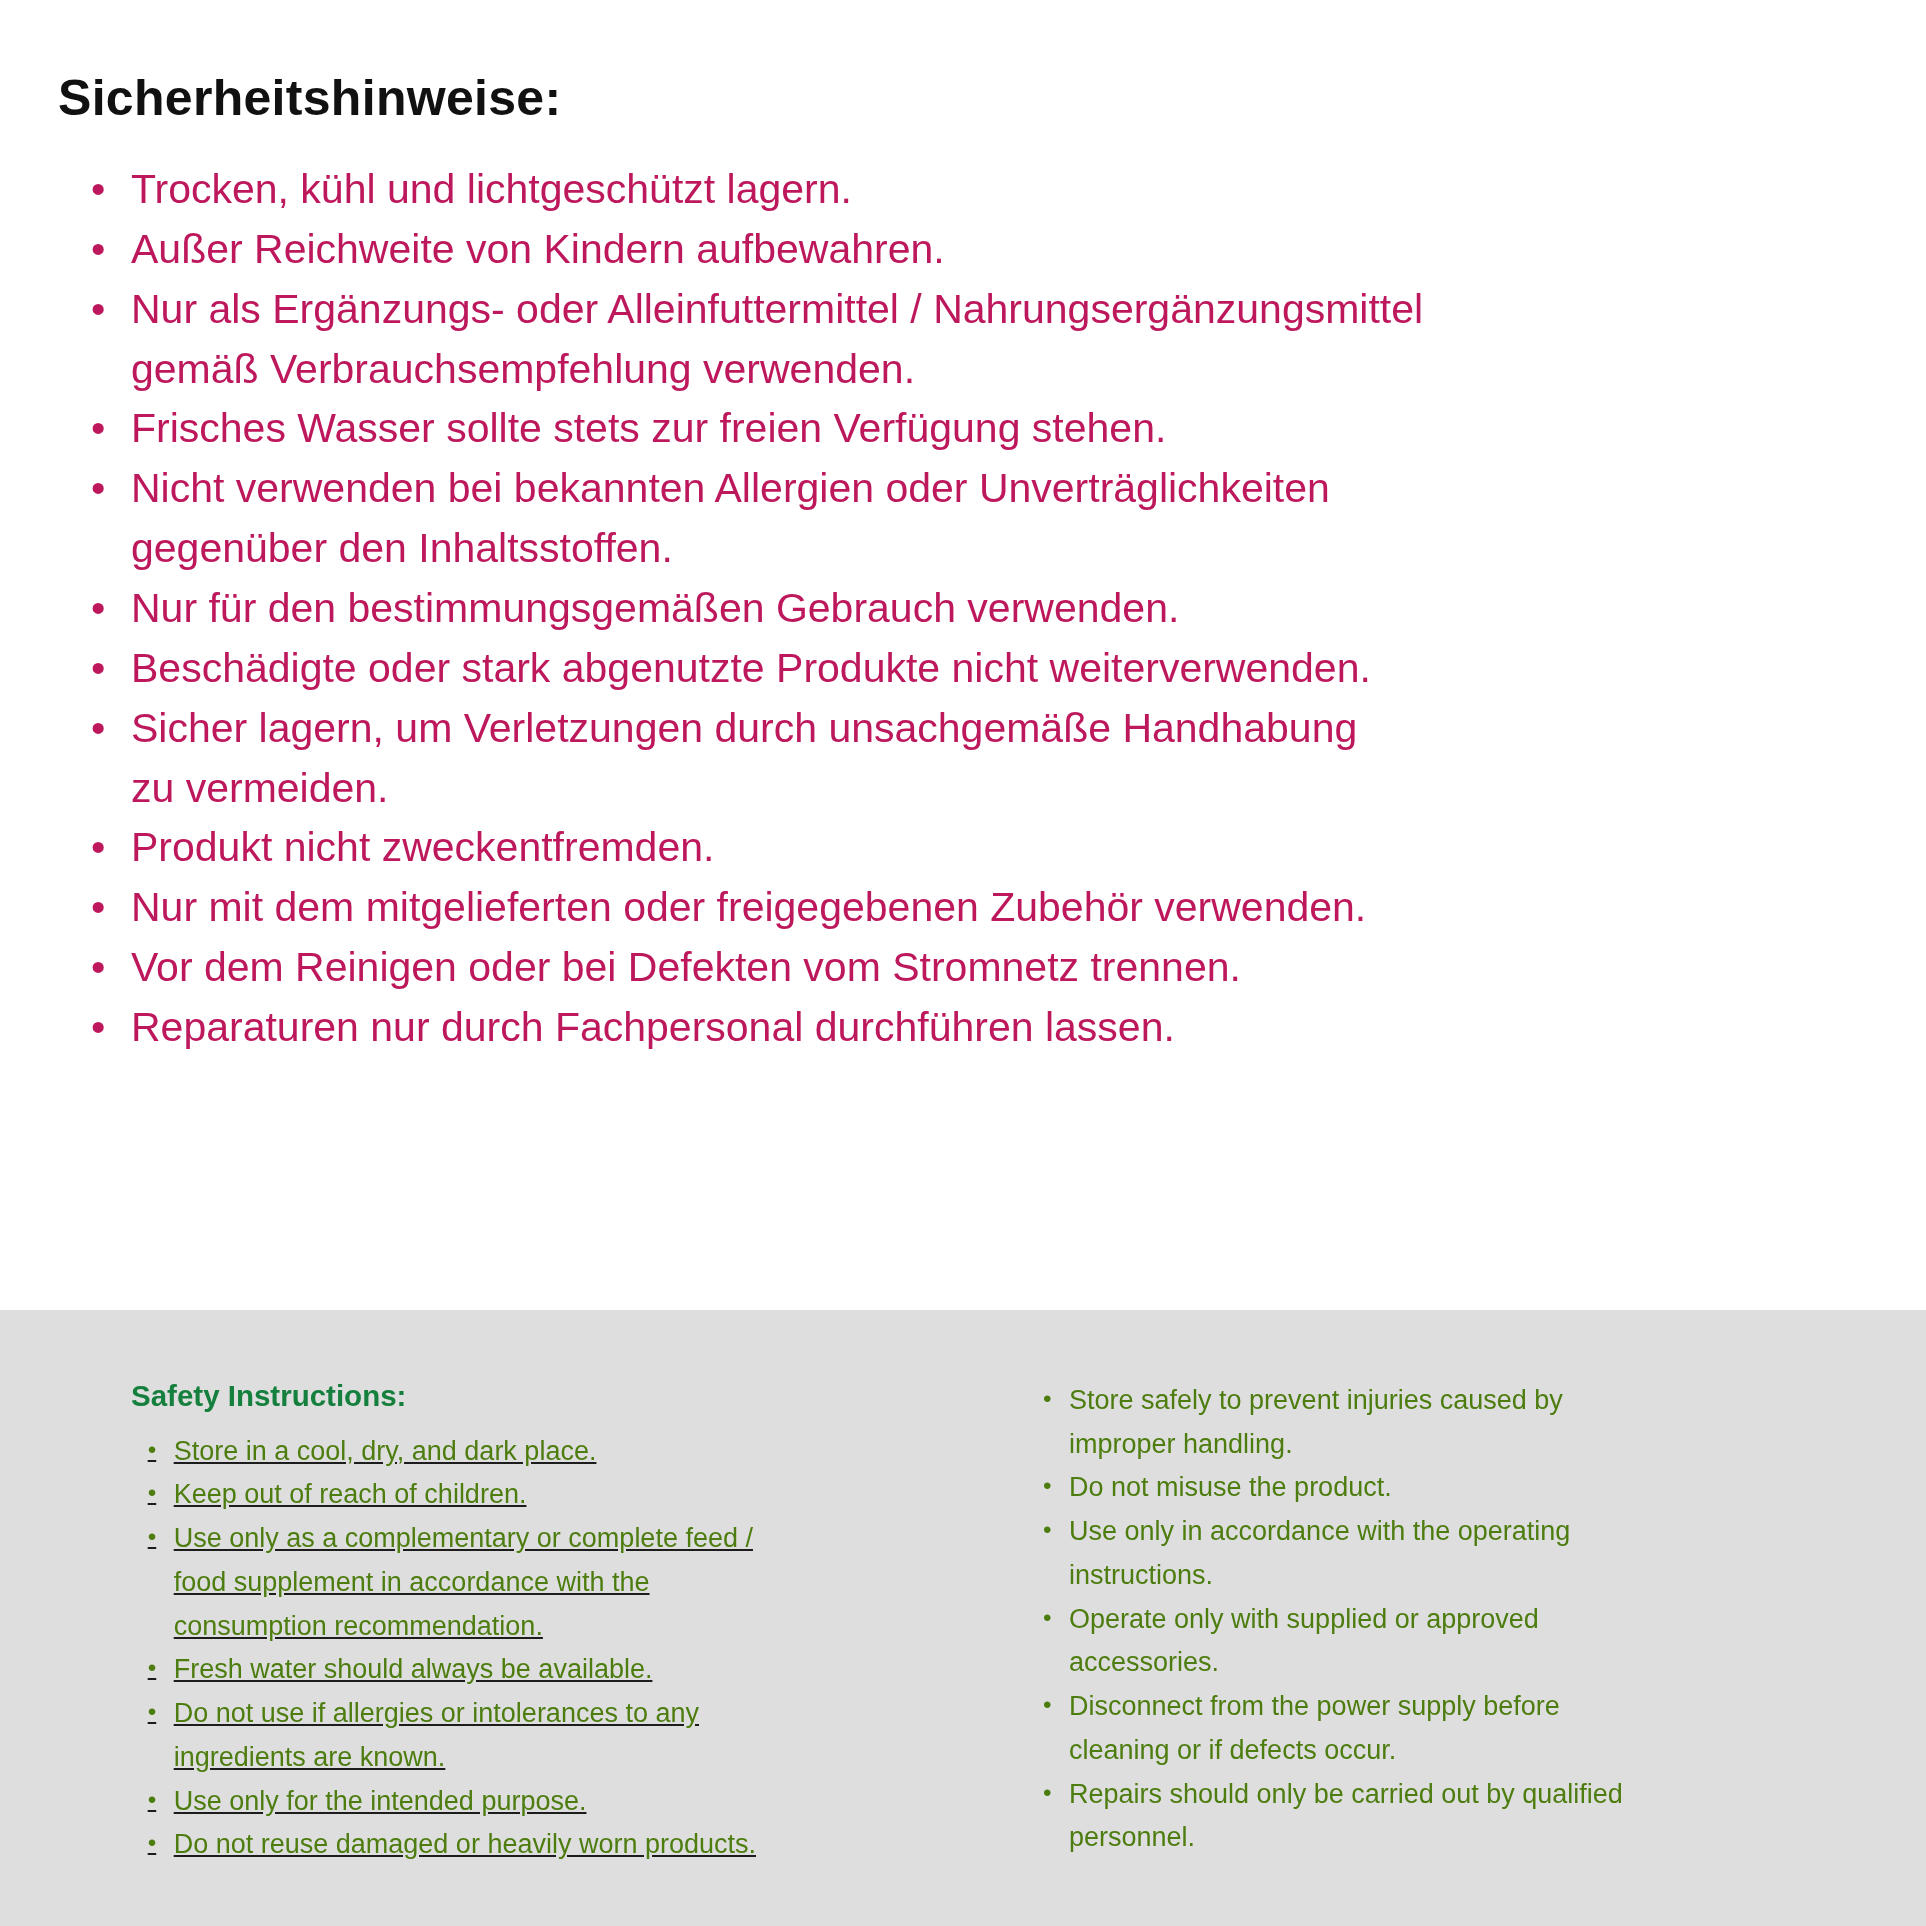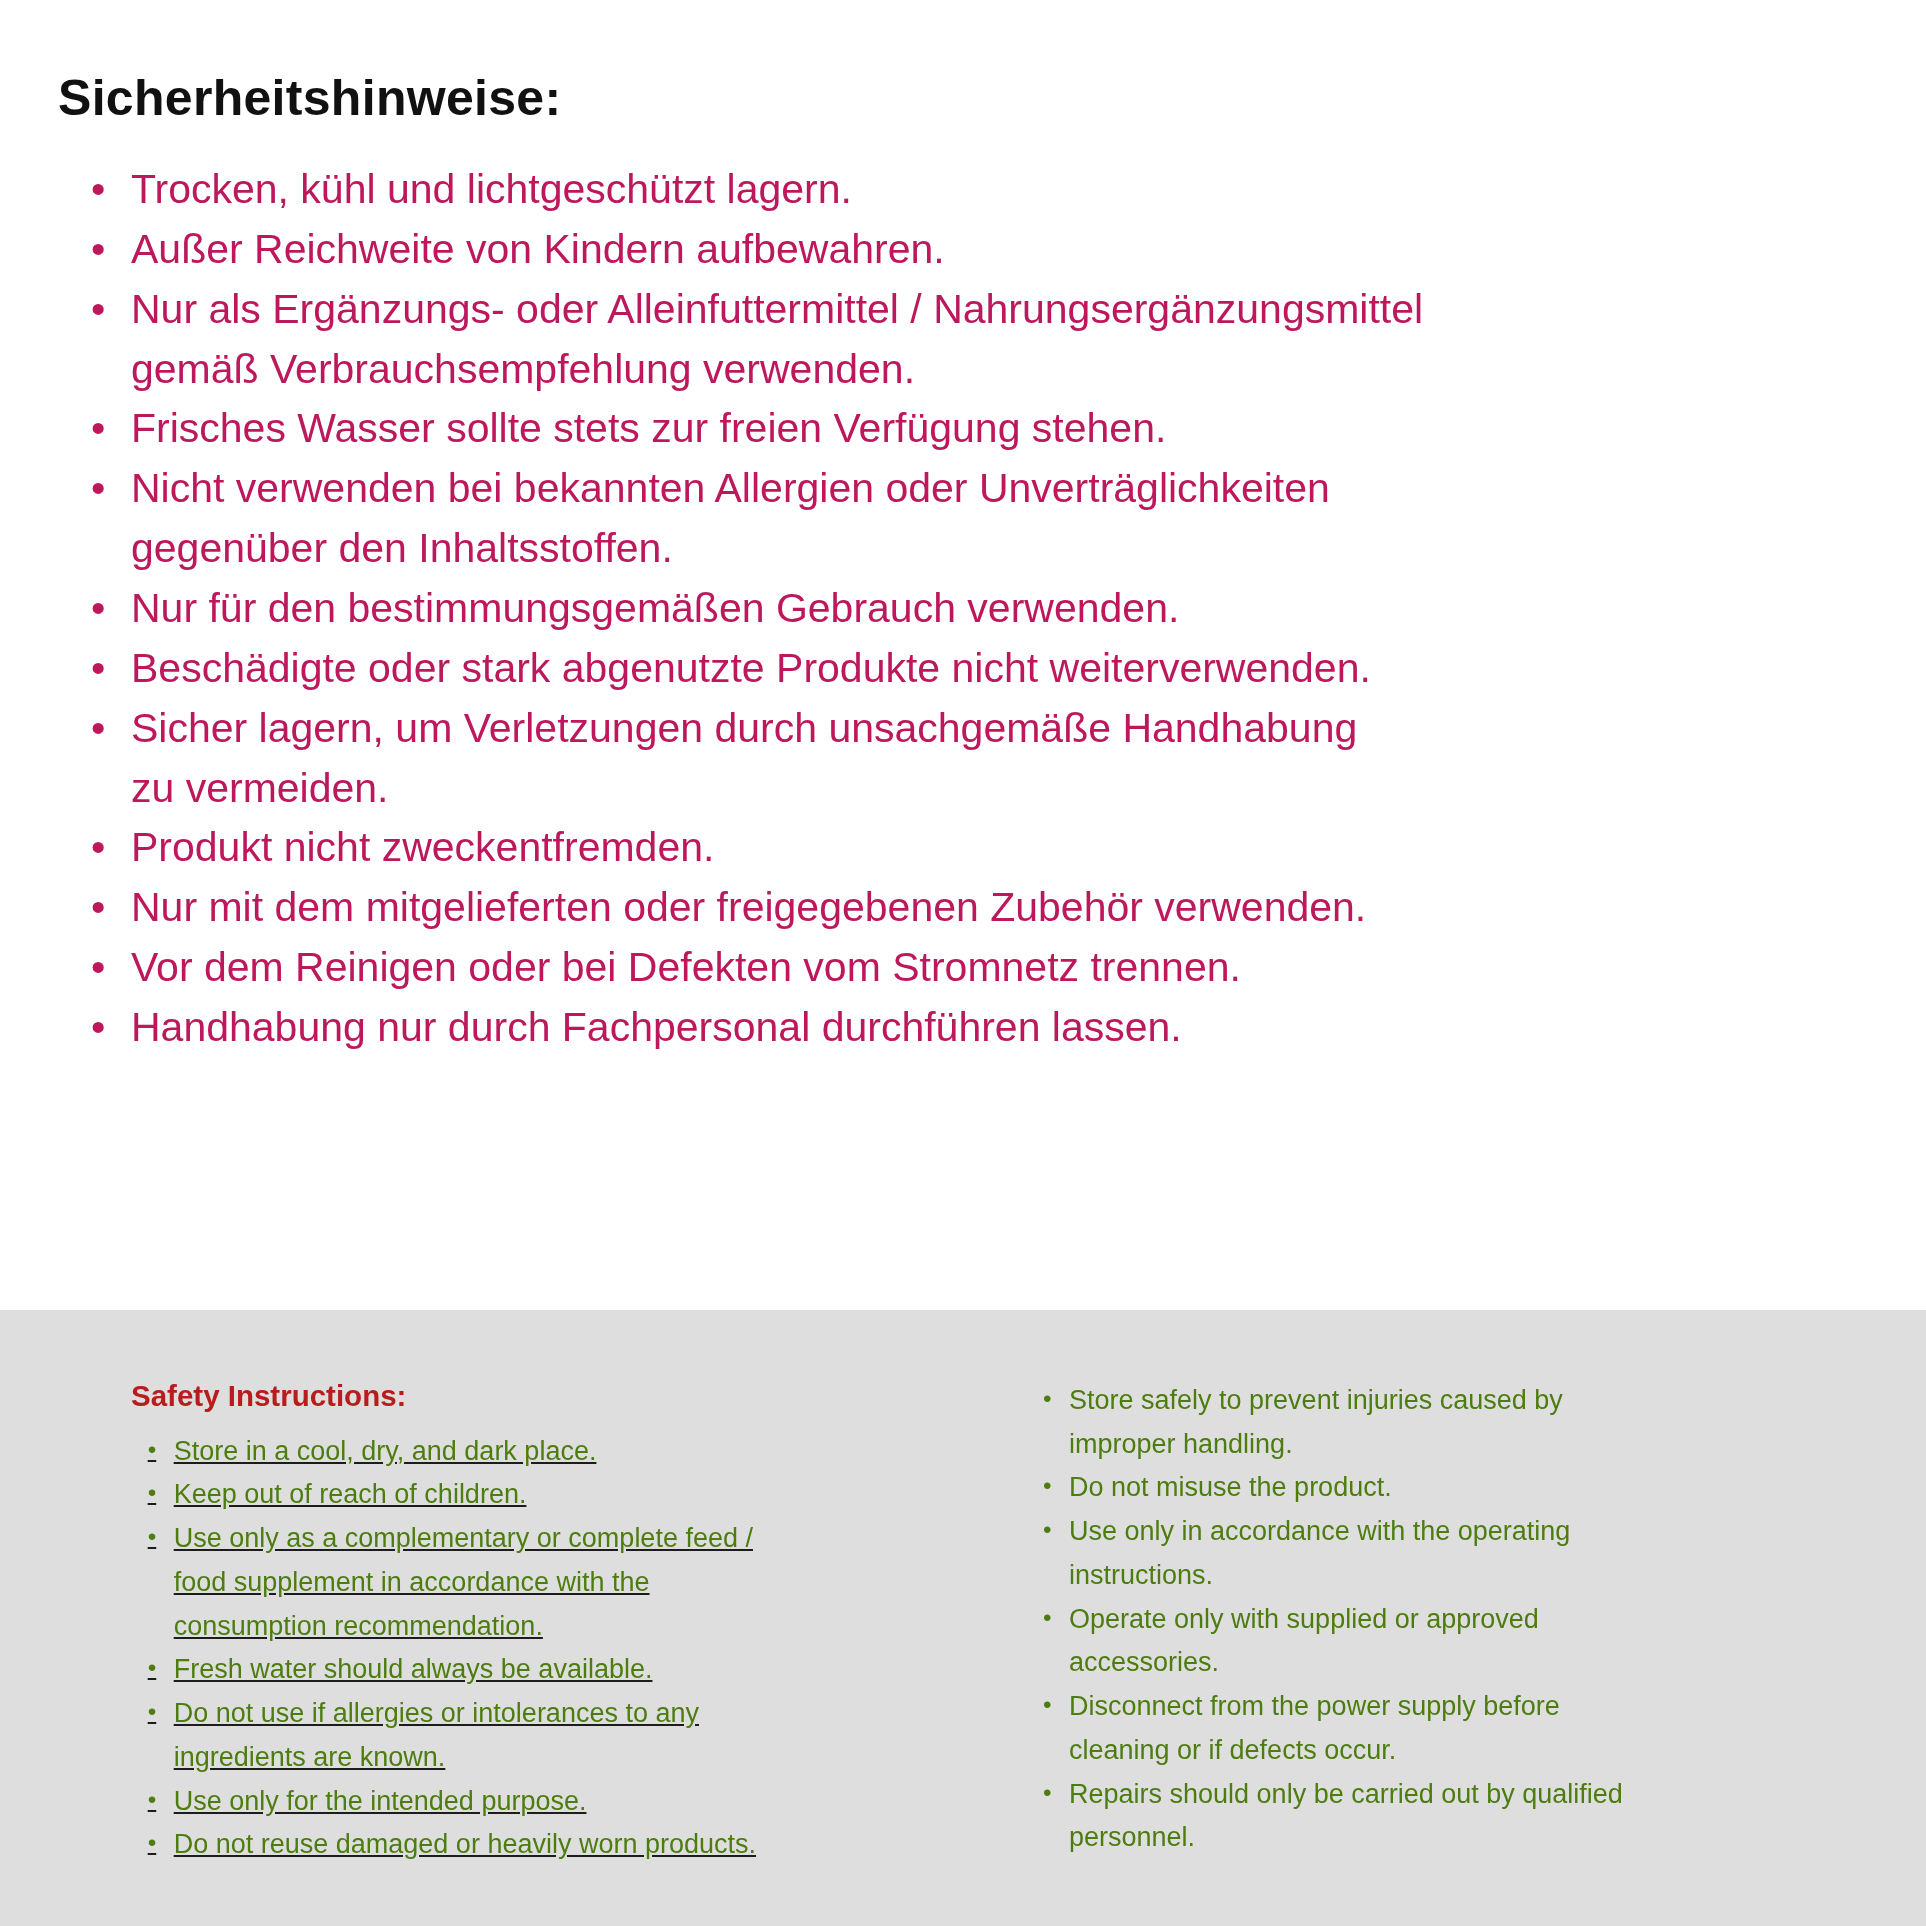--- a/index.html
+++ b/index.html
@@ -46,21 +46,21 @@
     height: 616px;
     background: #dedede;
     padding: 69px 77px 0 131px;
     display: flex;
   }
   .col-left  { width: 912px; flex: none; }
   .col-right { flex: 1; padding-left: 0; }
   .english-title {
     font-size: 29.5px;
     font-weight: 700;
-    color: #b91c1c;
+    color: #15803d;
     margin-bottom: 16.7px;
   }
   .e-item {
     display: flex;
     align-items: flex-start;
     font-size: 27px;
     line-height: 1.62;
     color: #4d7c0f;
   }
   .col-left .e-list { margin-left: 16.7px; text-decoration: underline; }
@@ -120,21 +120,21 @@
     <div class="g-item">
       <span class="bullet"></span>
       <span class="item-text">Nur mit dem mitgelieferten oder freigegebenen Zubehör verwenden.</span>
     </div>
     <div class="g-item">
       <span class="bullet"></span>
       <span class="item-text">Vor dem Reinigen oder bei Defekten vom Stromnetz trennen.</span>
     </div>
     <div class="g-item">
       <span class="bullet"></span>
-      <span class="item-text">Handhabung nur durch Fachpersonal durchführen lassen.</span>
+      <span class="item-text">Reparaturen nur durch Fachpersonal durchführen lassen.</span>
     </div>
   </div>
 </section>
 
 <section class="english-section">
 
   <div class="col-left">
     <h2 class="english-title">Safety Instructions:</h2>
     <div class="e-list">
       <div class="e-item">

